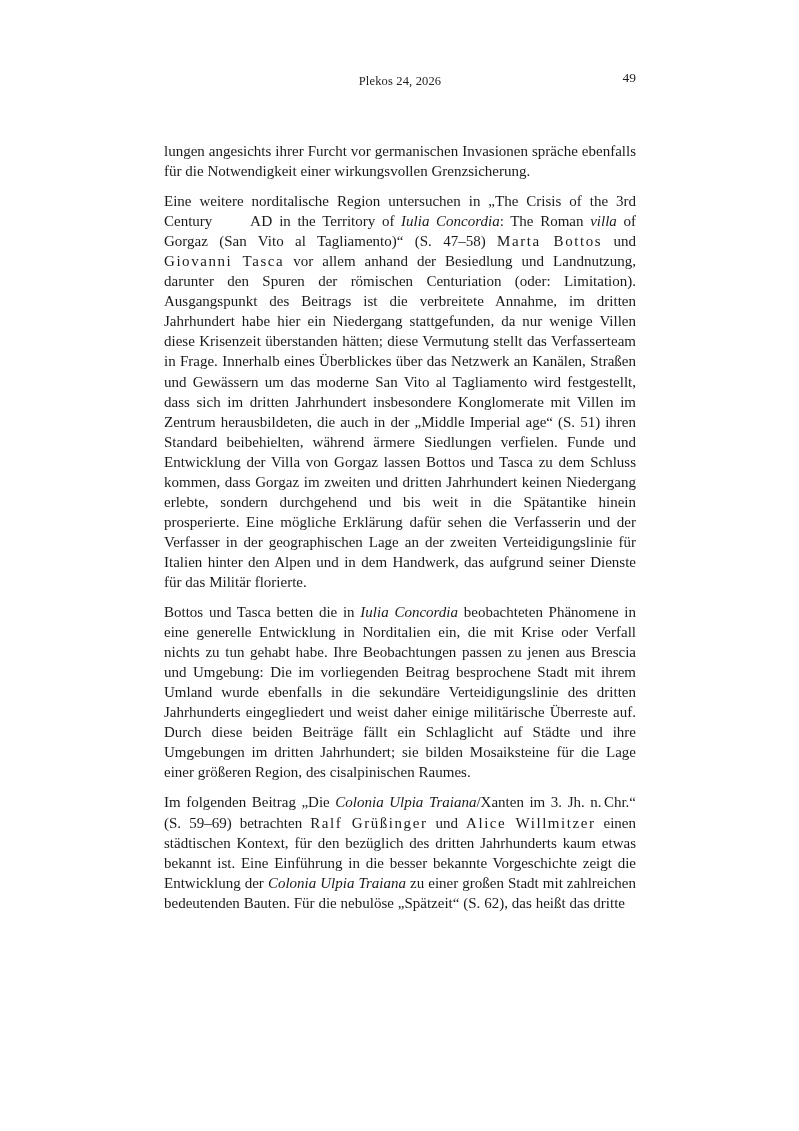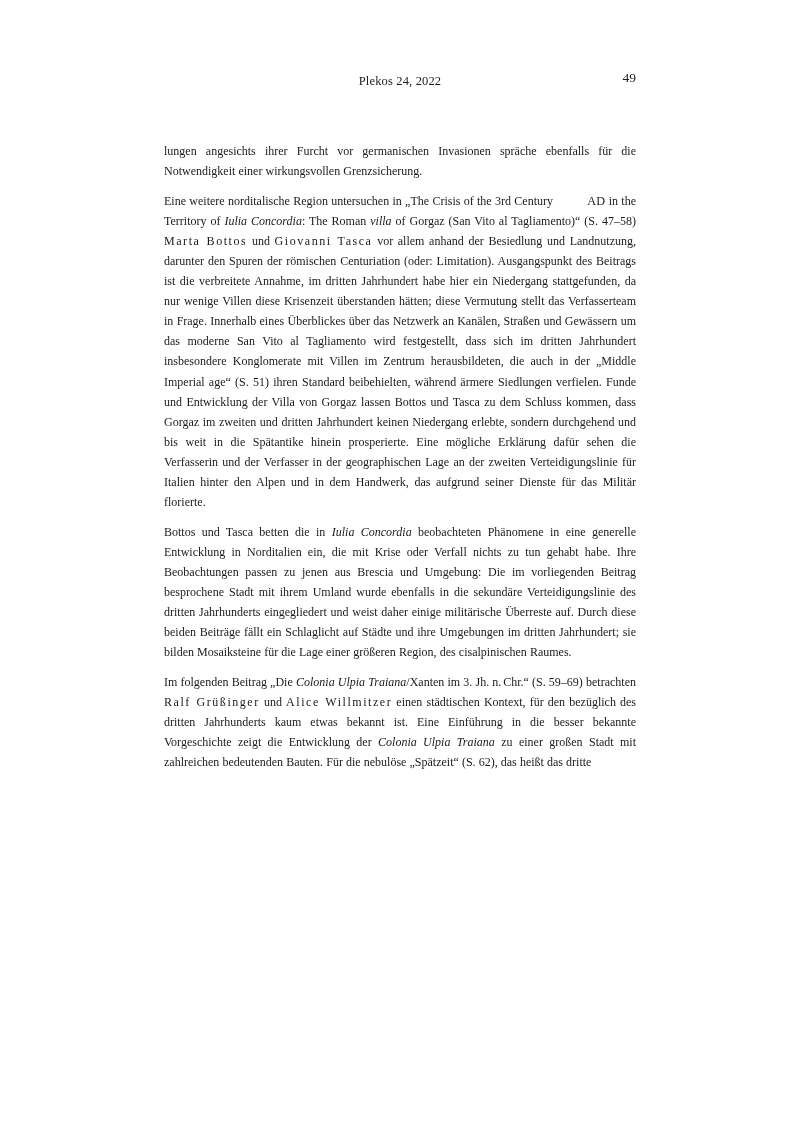--- a/index.html
+++ b/index.html
@@ -52,21 +52,21 @@
   
   .textblock {
     position: absolute;
     left: 164px;
     top: 141px;
     width: 472px;
   }
 
   p.para {
     margin: 0 0 10px 0;
-    font-size: 12px;
+    font-size: 15px;
     line-height: 20.05px;
     text-align: justify;
     text-justify: inter-word;
     hyphens: manual;
     word-spacing: 0.1px;
   }
   p.para:last-child {
     margin-bottom: 16px;
   }
 
@@ -93,21 +93,21 @@
     display: inline-block;
     width: 0.16em;
   }
 </style>
 </head>
 <body>
 
 <div class="page">
 
   <header class="running-head">
-    <div class="running-head-title">Plekos 24, 2022</div>
+    <div class="running-head-title">Plekos 24, 2026</div>
     <div class="running-head-folio">49</div>
   </header>
 
   <main class="textblock">
 
     <p class="para">lungen angesichts ihrer Furcht vor germanischen Invasionen spräche ebenfalls für die Notwendigkeit einer wirkungsvollen Grenzsicherung.</p>
     <p class="para">Eine weitere norditalische Region untersuchen in „The Crisis of the 3rd Century <span class="smallcaps">AD</span> in the Territory of <i>Iulia Concordia</i>: The Roman <i>villa</i> of Gorgaz (San Vito al Tagliamento)“ (S. 47–58) <span class="spaced">Marta Bottos</span> und <span class="spaced">Giovanni Tasca</span> vor allem anhand der Besiedlung und Landnutzung, darunter den Spuren der römischen Centuriation (oder: Limitation). Ausgangspunkt des Beitrags ist die verbreitete Annahme, im dritten Jahrhundert habe hier ein Niedergang stattgefunden, da nur wenige Villen diese Krisenzeit überstanden hätten; diese Vermutung stellt das Verfasserteam in Frage. Innerhalb eines Überblickes über das Netzwerk an Kanälen, Straßen und Gewässern um das moderne San Vito al Tagliamento wird festgestellt, dass sich im dritten Jahrhundert insbesondere Konglomerate mit Villen im Zentrum herausbildeten, die auch in der „Middle Imperial age“ (S. 51) ihren Standard beibehielten, während ärmere Siedlungen verfielen. Funde und Entwicklung der Villa von Gorgaz lassen Bottos und Tasca zu dem Schluss kommen, dass Gorgaz im zweiten und dritten Jahrhundert keinen Niedergang erlebte, sondern durchgehend und bis weit in die Spätantike hinein prosperierte. Eine mögliche Erklärung dafür sehen die Verfasserin und der Verfasser in der geographischen Lage an der zweiten Verteidigungslinie für Italien hinter den Alpen und in dem Handwerk, das aufgrund seiner Dienste für das Militär florierte.</p>
     <p class="para">Bottos und Tasca betten die in <i>Iulia Concordia</i> beobachteten Phänomene in eine generelle Entwicklung in Norditalien ein, die mit Krise oder Verfall nichts zu tun gehabt habe. Ihre Beobachtungen passen zu jenen aus Brescia und Umgebung: Die im vorliegenden Beitrag besprochene Stadt mit ihrem Umland wurde ebenfalls in die sekundäre Verteidigungslinie des dritten Jahrhunderts eingegliedert und weist daher einige militärische Überreste auf. Durch diese beiden Beiträge fällt ein Schlaglicht auf Städte und ihre Umgebungen im dritten Jahrhundert; sie bilden Mosaiksteine für die Lage einer größeren Region, des cisalpinischen Raumes.</p>
     <p class="para">Im folgenden Beitrag „Die <i>Colonia Ulpia Traiana</i>/Xanten im 3. Jh. n.<span class="thin"></span>Chr.“ (S. 59–69) betrachten <span class="spaced">Ralf Grüßinger</span> und <span class="spaced">Alice Willmitzer</span> einen städtischen Kontext, für den bezüglich des dritten Jahrhunderts kaum etwas bekannt ist. Eine Einführung in die besser bekannte Vorgeschichte zeigt die Entwicklung der <i>Colonia Ulpia Traiana</i> zu einer großen Stadt mit zahlreichen bedeutenden Bauten. Für die nebulöse „Spätzeit“ (S. 62), das heißt das dritte</p>
 

